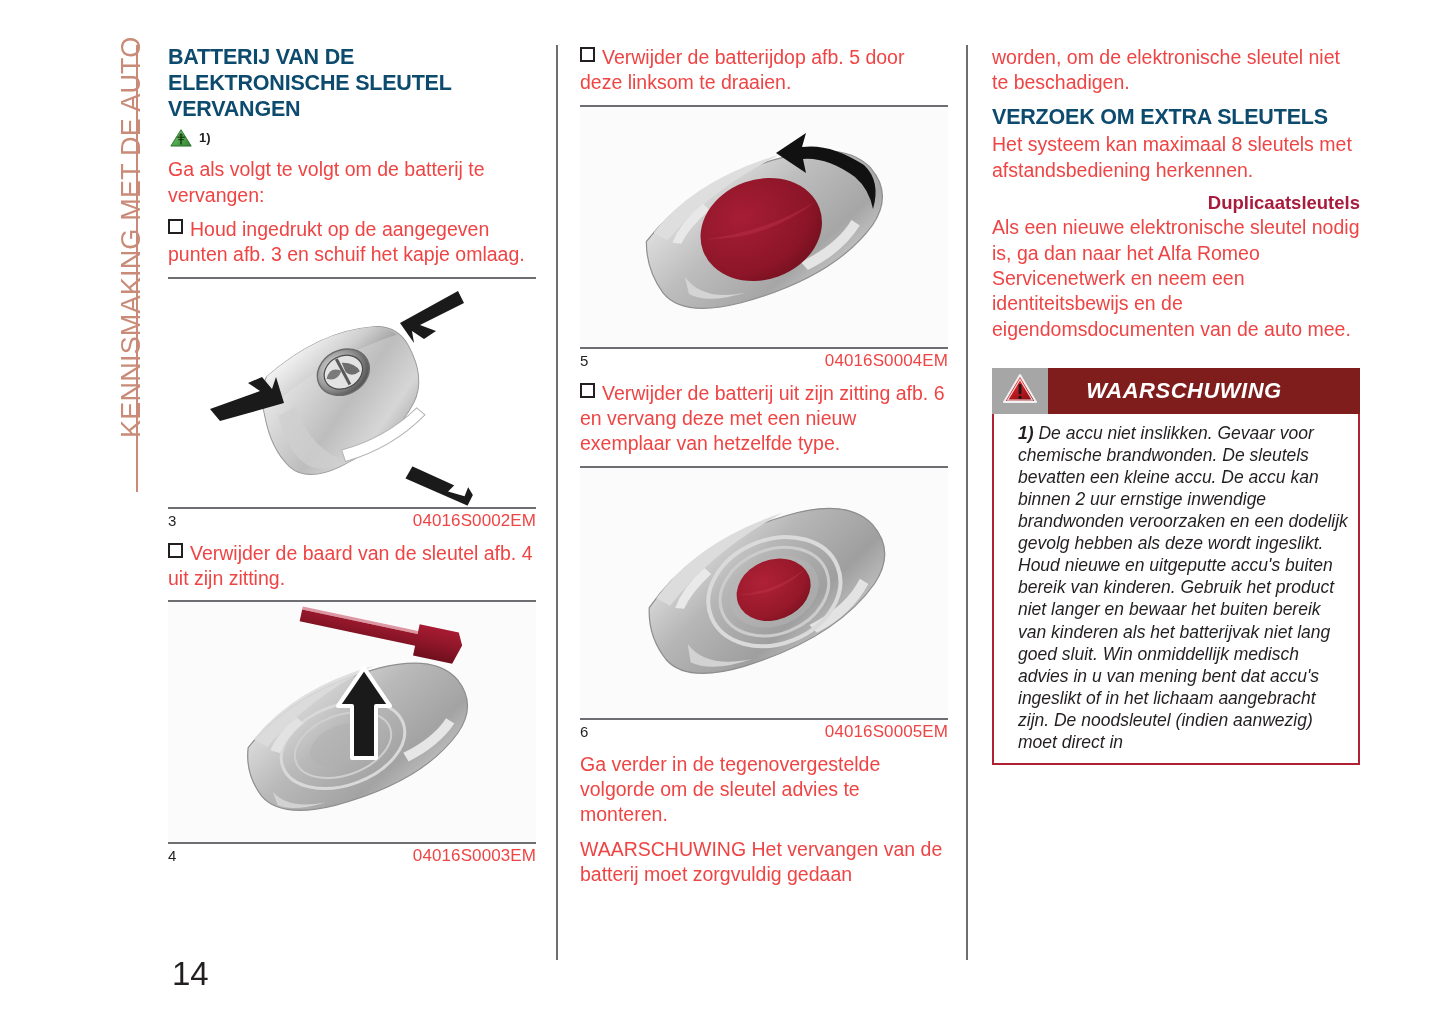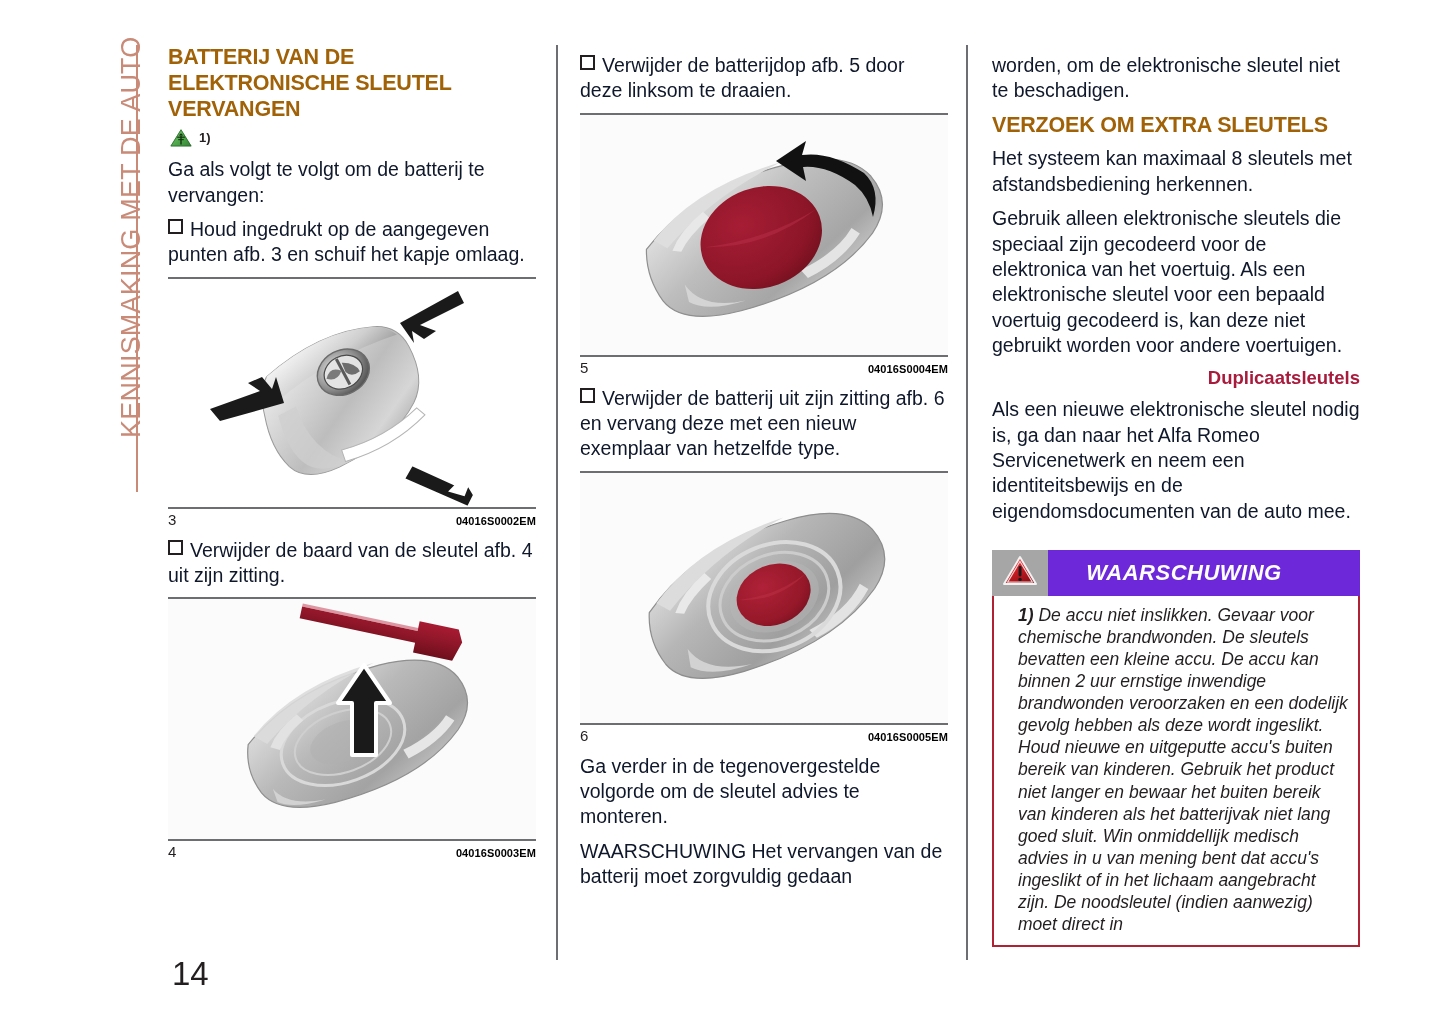--- a/index.html
+++ b/index.html
@@ -37,30 +37,30 @@
   #div-1{left:556px;top:45px;height:915px;}
   #div-2{left:966px;top:45px;height:915px;}
 
   
   .col{position:absolute;top:45px;width:368px;}
   #col-left{left:168px;}
   #col-mid{left:580px;}
   #col-right{left:992px;}
 
   h1.sec{
-    font-size:21.5px;font-weight:bold;color:#a16207;
+    font-size:21.5px;font-weight:bold;color:#0c4a6e;
     line-height:1.20;margin:0 0 2px 0;letter-spacing:-0.2px;
     font-stretch:condensed;
   }
   h2.sub{
     font-size:18.5px;font-weight:bold;color:#a81b3c;
     line-height:1.2;margin:8px 0 1px 0;text-align:right;
   }
   p.body{
-    font-size:19.5px;line-height:1.30;margin:8px 0 9px 0;color:#0f172a;
+    font-size:19.5px;line-height:1.30;margin:0 0 9px 0;color:#ef4444;
   }
   .bullet-sq{
     display:inline-block;width:11px;height:11px;
     border:2px solid #231f20;margin-right:7px;vertical-align:2px;
   }
 
   .footnote-mark{
     display:flex;align-items:center;gap:5px;margin:4px 0 8px 0;
   }
   .tri-icon{display:block;}
@@ -69,27 +69,27 @@
   
   .figure{margin:6px 0 10px 0;}
   .fig-rule-top{height:2px;background:#6d6e71;width:100%;}
   .fig-img{width:100%;background:#ffffff;display:block;}
   .fig-rule-bot{height:2px;background:#6d6e71;width:100%;}
   .fig-caption{
     display:flex;justify-content:space-between;align-items:baseline;
     padding-top:2px;
   }
   .fig-num{font-size:15px;color:#231f20;}
-  .fig-code{font-size:11px;font-weight:bold;letter-spacing:.1px;color:#000000;}
+  .fig-code{font-size:17px;font-weight:normal;letter-spacing:.1px;color:#ef4444;}
 
   
   .warn-wrap{margin-top:26px;}
   .warn-head{
     display:flex;align-items:center;
-    background:#6d28d9;height:46px;
+    background:#7f1d1d;height:46px;
   }
   .warn-icon-cell{
     width:56px;height:46px;display:flex;align-items:center;justify-content:center;
     background:#a6a6a6;
   }
   .warn-title{
     flex:1;text-align:center;color:#ffffff;font-weight:bold;font-style:italic;
     font-size:22px;letter-spacing:.5px;padding-right:40px;
   }
   .warn-body{
@@ -340,21 +340,20 @@
 
   </div>
 
   <div class="col" id="col-right">
 
     <p class="body">worden, om de elektronische sleutel niet te beschadigen.</p>
 
     <h1 class="sec">VERZOEK OM EXTRA SLEUTELS</h1>
 
     <p class="body">Het systeem kan maximaal 8 sleutels met afstandsbediening herkennen.</p>
-    <p class="body">Gebruik alleen elektronische sleutels die speciaal zijn gecodeerd voor de elektronica van het voertuig. Als een elektronische sleutel voor een bepaald voertuig gecodeerd is, kan deze niet gebruikt worden voor andere voertuigen.</p>
 
     <h2 class="sub">Duplicaatsleutels</h2>
     <p class="body">Als een nieuwe elektronische sleutel nodig is, ga dan naar het Alfa Romeo Servicenetwerk en neem een identiteitsbewijs en de eigendomsdocumenten van de auto mee.</p>
 
     <div class="warn-wrap">
       <div class="warn-head">
         <div class="warn-icon-cell">
           <span>
             <svg width="36" height="32" viewBox="0 0 36 32" aria-hidden="true">
               <defs>

